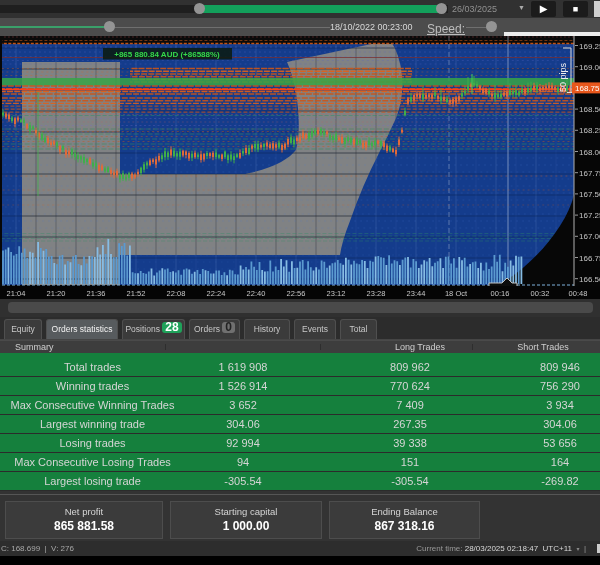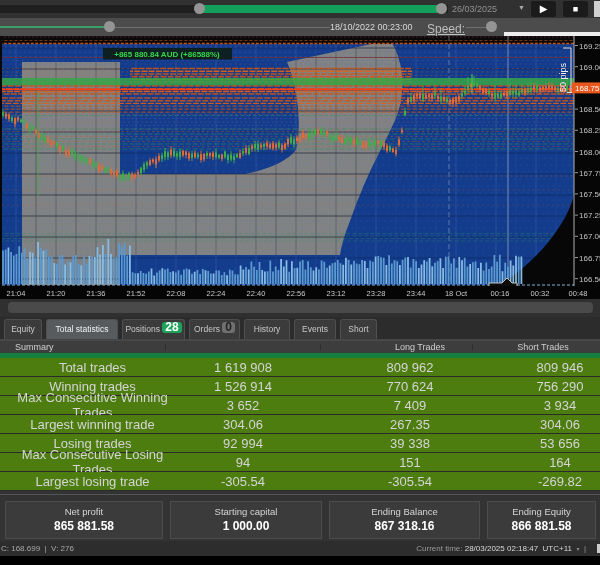--- a/index.html
+++ b/index.html
@@ -33,22 +33,22 @@
   line-height:19px; text-align:center; }
 .tab.sel { background:#575b5e; color:#f2f2f2; }
 .badge { display:inline-block; min-width:9px; padding:0 3px; height:11px; line-height:11px;
   border-radius:3px; font-size:12px; vertical-align:1px;font-weight:bold; }
 .badge.g { background:#1fa25a; color:#fff; }
 .badge.z { background:#707070; color:#222; }
 
 #tbl { left:0; top:340px; width:600px; }
 .thead { position:relative; height:18px; background:#3d3d3d; border-top:1px solid #4a4a4a;
   border-bottom:5px solid #15803d; font-size:9px; color:#cfcfcf; }
-.trow { position:relative; height:19px; background:#4d7c0f; border-bottom:1px solid #2b2b2b;
-  font-size:13px; color:#d5d5d5; }
+.trow { position:relative; height:19px; background:#15803d; border-bottom:1px solid #2b2b2b;
+  font-size:11px; color:#d5d5d5; }
 .trow div, .thead div { position:absolute; top:50%; transform:translateY(-50%); }
 .c1 { left:10px; width:165px; text-align:center; }
 .c2 { left:165px; width:156px; text-align:center; }
 .c3 { left:330px; width:160px; text-align:center; }
 .c4 { left:480px; width:160px; text-align:center; }
 .hSummary { left:15px; }
 .hAll { left:165px; width:156px; text-align:center; }
 .hLong { left:320px; width:152px; text-align:center;padding-left:48px; }
 .hShort { left:472px; width:142px; text-align:center; }
 .vline { position:absolute; top:0; bottom:0; width:1px; background:#2e2e2e; }
@@ -243,26 +243,26 @@
 <text x="500" y="260" font-size="7.5" fill="#c8c8c8" text-anchor="middle" font-family="Liberation Sans, sans-serif">00:16</text>
 <text x="540" y="260" font-size="7.5" fill="#c8c8c8" text-anchor="middle" font-family="Liberation Sans, sans-serif">00:32</text>
 <text x="578" y="260" font-size="7.5" fill="#c8c8c8" text-anchor="middle" font-family="Liberation Sans, sans-serif">00:48</text>
 </svg>
 </div>
 <div id="sbar" class="abs">
   <div class="seg" style="left:8px;width:585px;"></div>
 </div>
 <div id="tabs" class="abs">
   <div class="tab" style="left:4px;width:38px;">Equity</div>
-  <div class="tab sel" style="left:46px;width:72px;">Total statistics</div>
+  <div class="tab sel" style="left:46px;width:72px;">Orders statistics</div>
   <div class="tab" style="left:122px;width:63px;">Positions <span class="badge g">28</span></div>
   <div class="tab" style="left:189px;width:51px;">Orders <span class="badge z">0</span></div>
   <div class="tab" style="left:244px;width:46px;">History</div>
   <div class="tab" style="left:294px;width:42px;">Events</div>
-  <div class="tab" style="left:340px;width:37px;">Short</div>
+  <div class="tab" style="left:340px;width:37px;">Total</div>
 </div>
 <div id="tbl" class="abs">
   <div class="thead">
     <div class="hSummary">Summary</div>
     <div class="hLong">Long Trades</div>
       <div class="hShort">Short Trades</div>
     <div class="vline" style="left:165px;"></div>
       <div class="vline" style="left:320px;"></div>
     <div class="vline" style="left:472px;"></div>
   </div>
@@ -315,23 +315,19 @@
       <div class="val">865 881.58</div>
     </div>
   <div class="sbox" style="left:170px;width:152px;">
       <div class="lab">Starting capital</div>
       <div class="val">1 000.00</div>
     </div>
   <div class="sbox" style="left:329px;width:151px;">
       <div class="lab">Ending Balance</div>
       <div class="val">867 318.16</div>
     </div>
-  <div class="sbox" style="left:487px;width:109px;">
-      <div class="lab">Ending Equity</div>
-      <div class="val">866 881.58</div>
-    </div>
 </div>
 <div id="status" class="abs">
   <span style="margin-left:1px;">C: 168.699&nbsp; | &nbsp;V: 276</span>
   <span class="r"><span style="color:#999;">Current time:</span> <span style="color:#d8d8d8;">28/03/2025 02:18:47</span> &nbsp;<span style="color:#d8d8d8;">UTC+11</span> &nbsp;<span style="color:#888;font-size:6px;">▾</span> &nbsp;<span style="color:#999;">|</span></span>
   <span class="wb"></span>
 </div>
 <div id="footer" class="abs"></div>
 
 </body></html>

